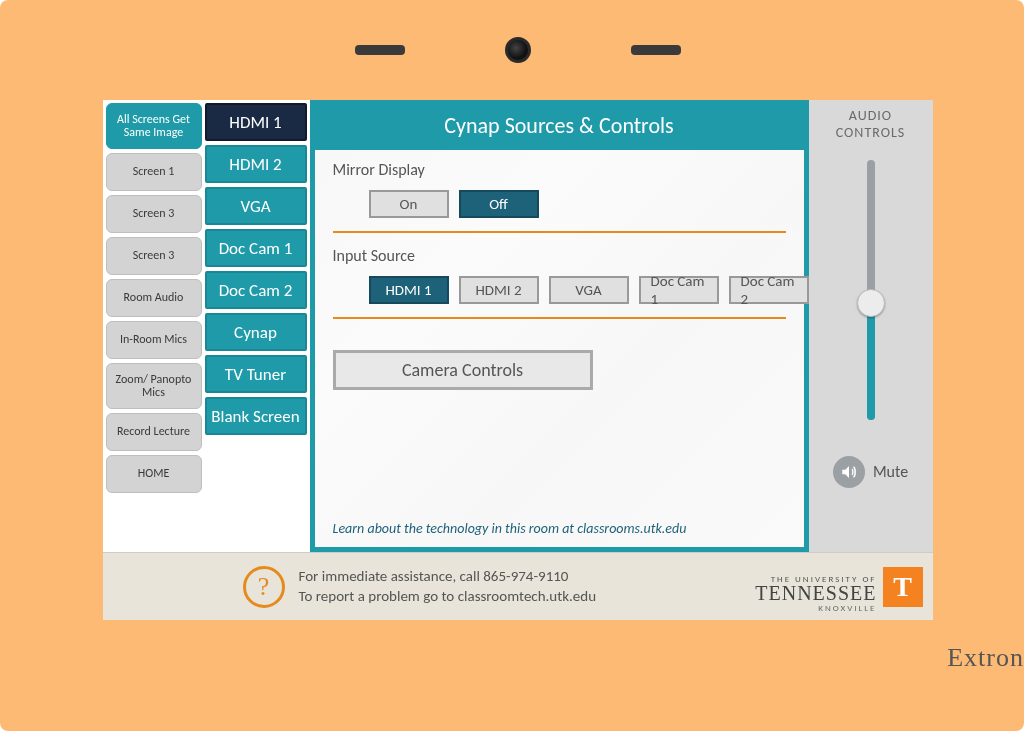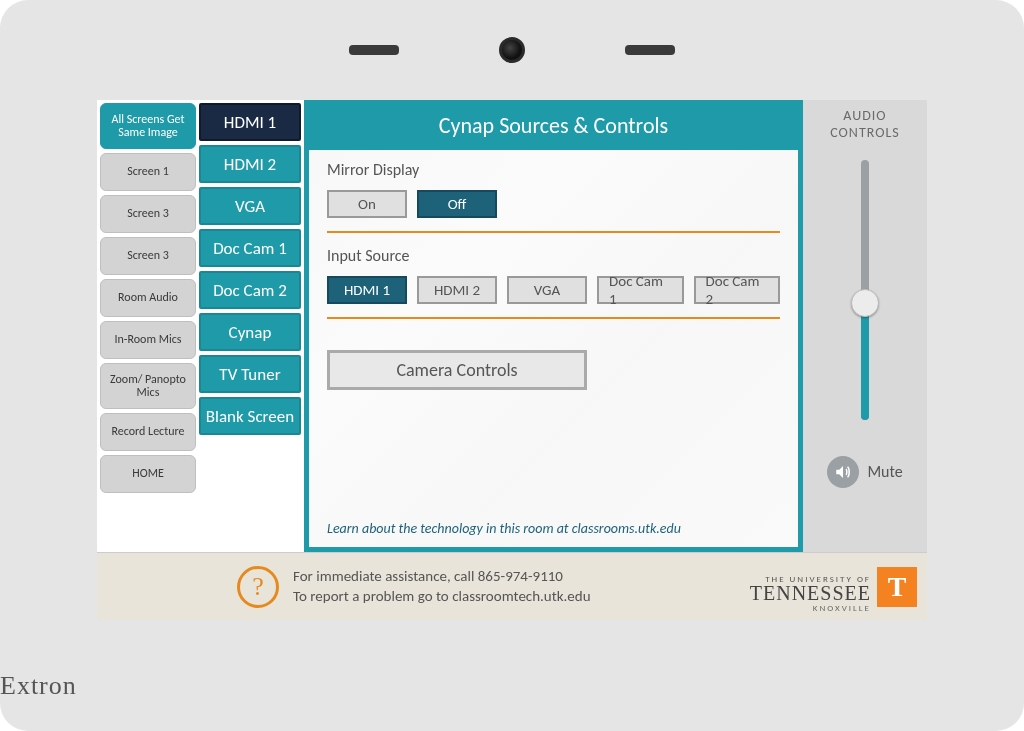--- a/index.html
+++ b/index.html
@@ -1,25 +1,26 @@
 <!DOCTYPE html>
 <html><head>
 <meta charset="utf-8">
 <style>
   * { box-sizing: border-box; margin: 0; padding: 0; }
   html, body { width: 1024px; height: 731px; overflow: hidden; font-family: Calibri, Arial, sans-serif; }
   
   .device-frame {
     width: 1024px; height: 731px;
-    background: #e5e5e5;
-    border-radius: 28px;
-    position: relative;
-    display: flex;
-    flex-direction: column;
-    align-items: center;
+    background: #fdba74;
+    border-radius: 8px;
+    position: relative;
+    display: flex;
+    flex-direction: column;
+    align-items: center;
+    padding-left: 11px;
   }
   .bezel-top {
     height: 100px;
     width: 100%;
     display: flex;
     justify-content: center;
     align-items: center;
     gap: 100px;
   }
   .speaker-slot {
@@ -30,23 +31,22 @@
   .camera-dot {
     width: 26px; height: 26px;
     border-radius: 50%;
     background: radial-gradient(circle at 40% 40%, #444 0%, #111 60%);
     border: 3px solid #2a2a2a;
   }
   .bezel-bottom {
     height: 75px;
     width: 100%;
     display: flex;
-    justify-content: flex-start;
-    align-items: center;
-    margin-top: 28px;
+    justify-content: flex-end;
+    align-items: center;
   }
   .brand-text {
     font-family: Georgia, 'Times New Roman', serif;
     color: #555;
     font-size: 26px;
     letter-spacing: 1px;
   }
   .screen {
     width: 830px;
     height: 520px;
@@ -146,20 +146,21 @@
   }
   .section-label {
     color: #555;
     font-size: 16px;
     margin-bottom: 2px;
   }
   .btn-row {
     display: flex;
     gap: 10px;
     align-items: center;
+    margin-left: 36px;
   }
   .ctl-btn {
     height: 28px;
     min-width: 80px;
     padding: 0 10px;
     font-size: 15px;
     display: flex;
     align-items: center;
     justify-content: center;
     border: 2px solid #999;

